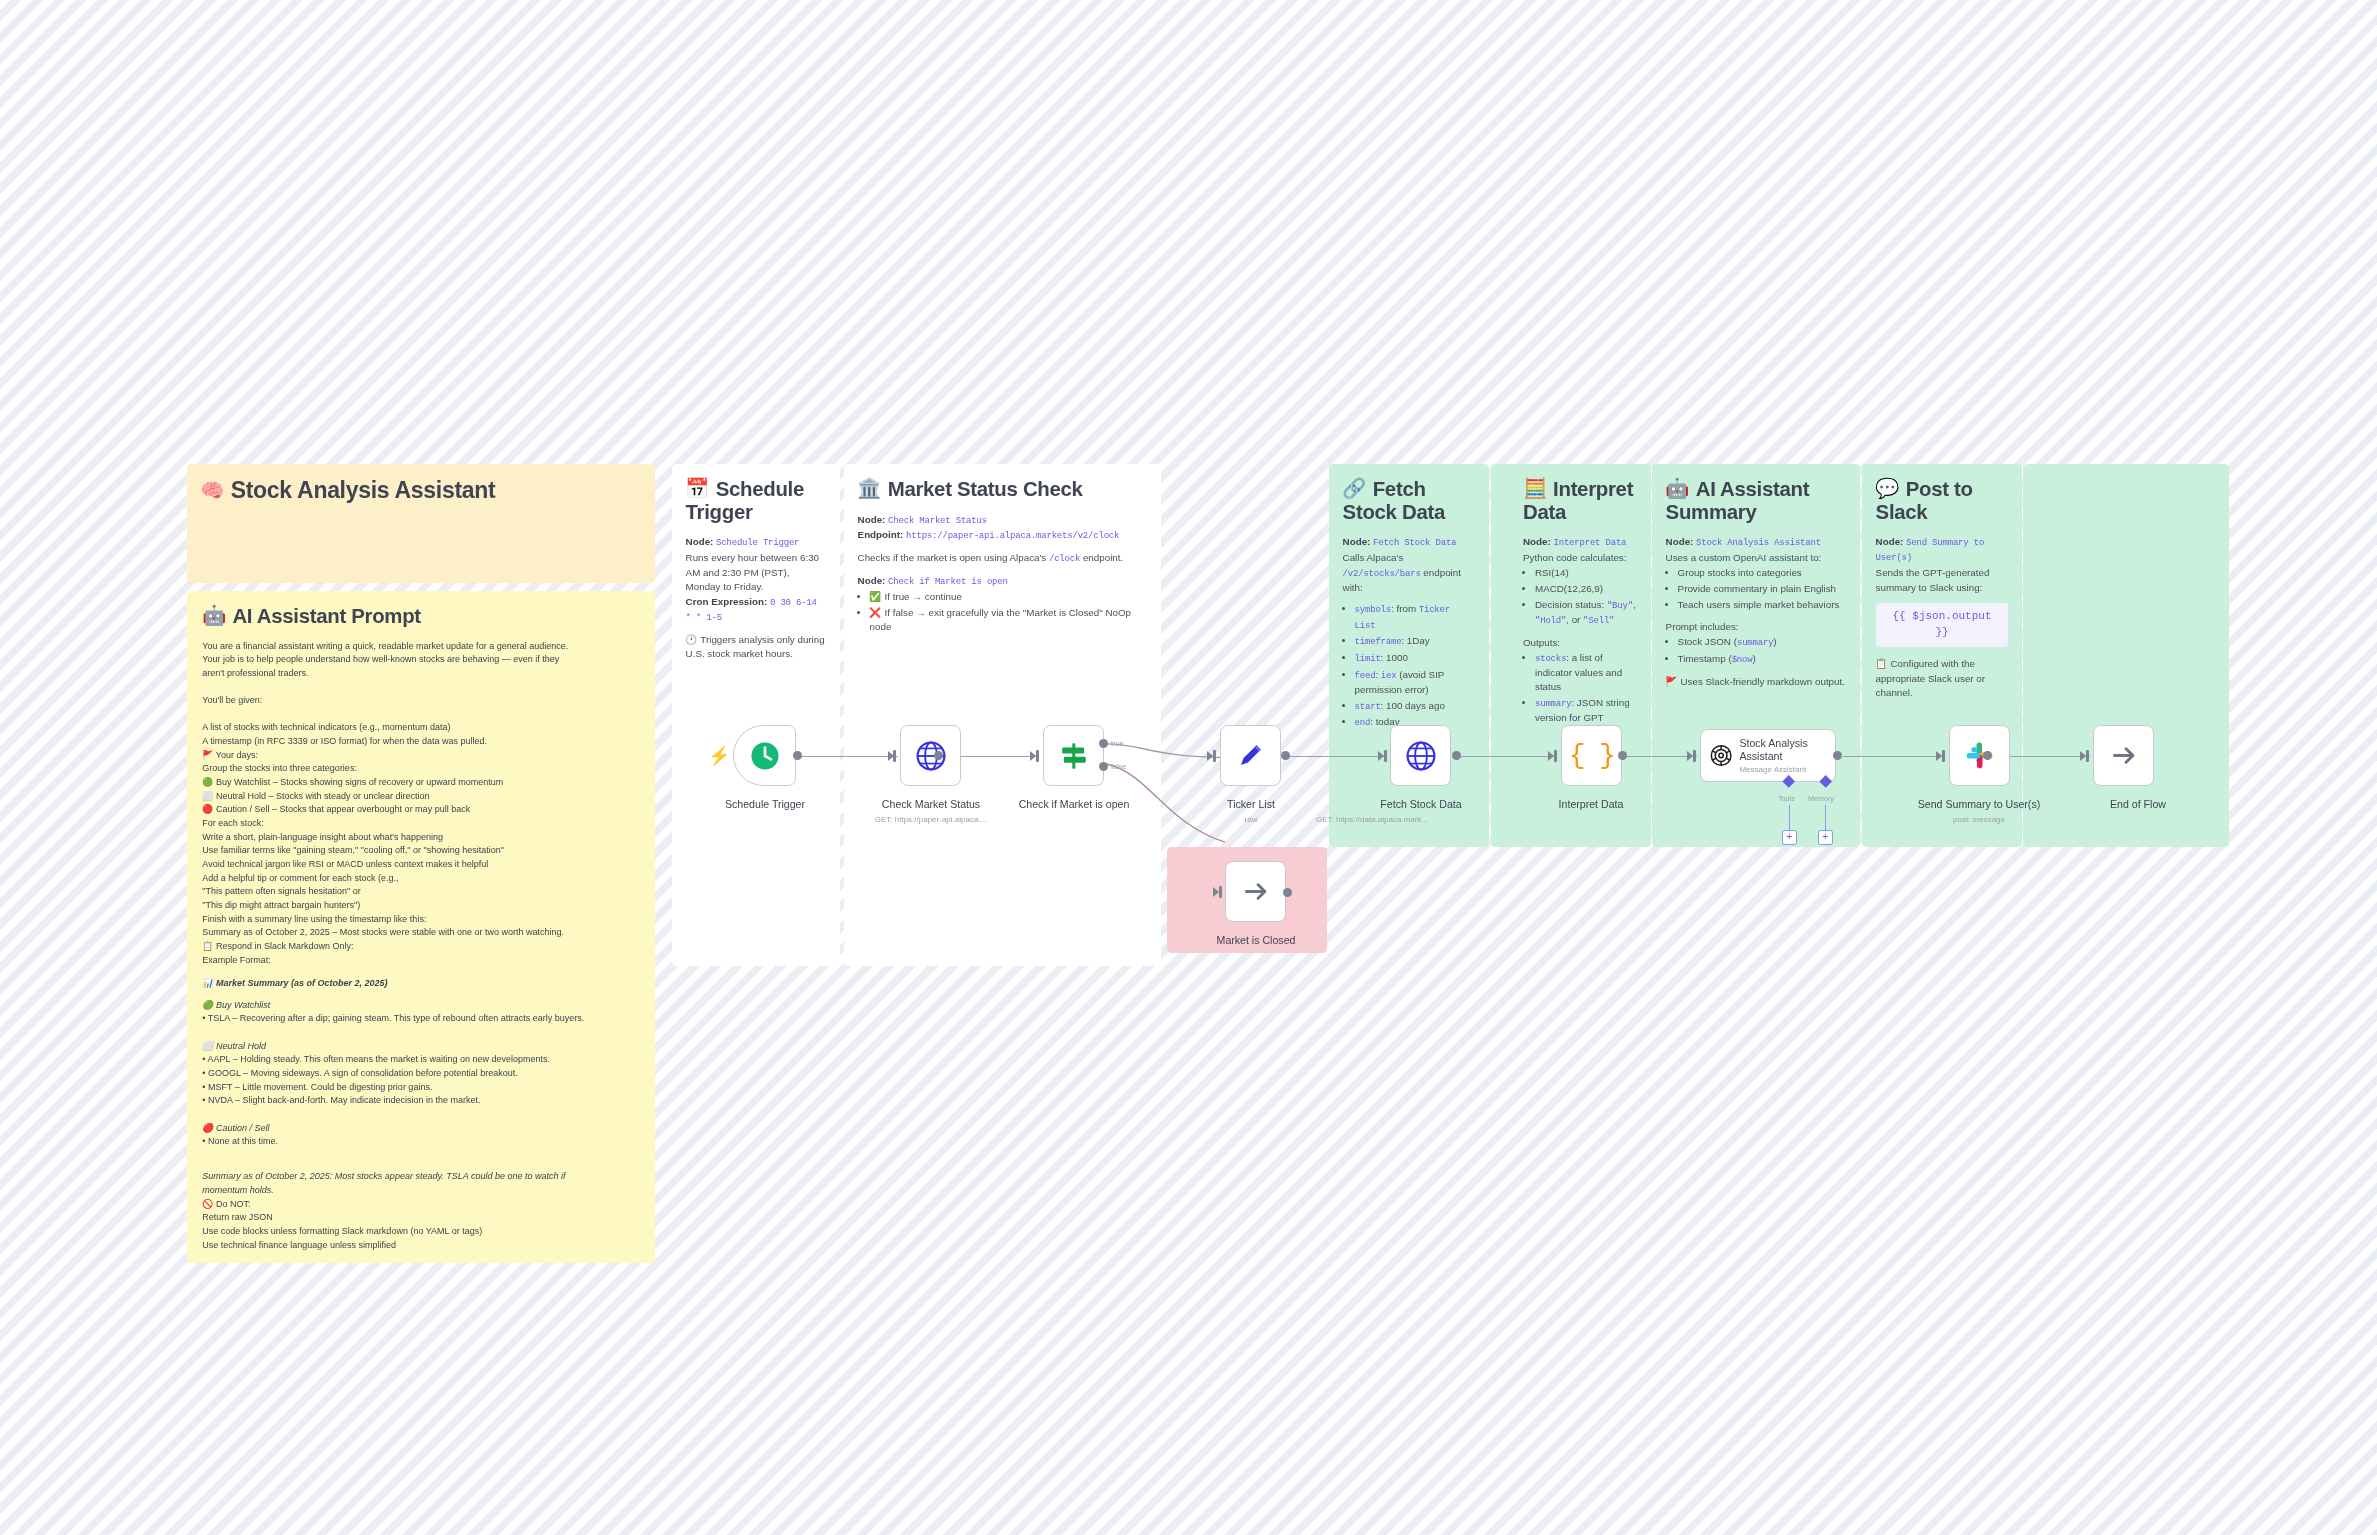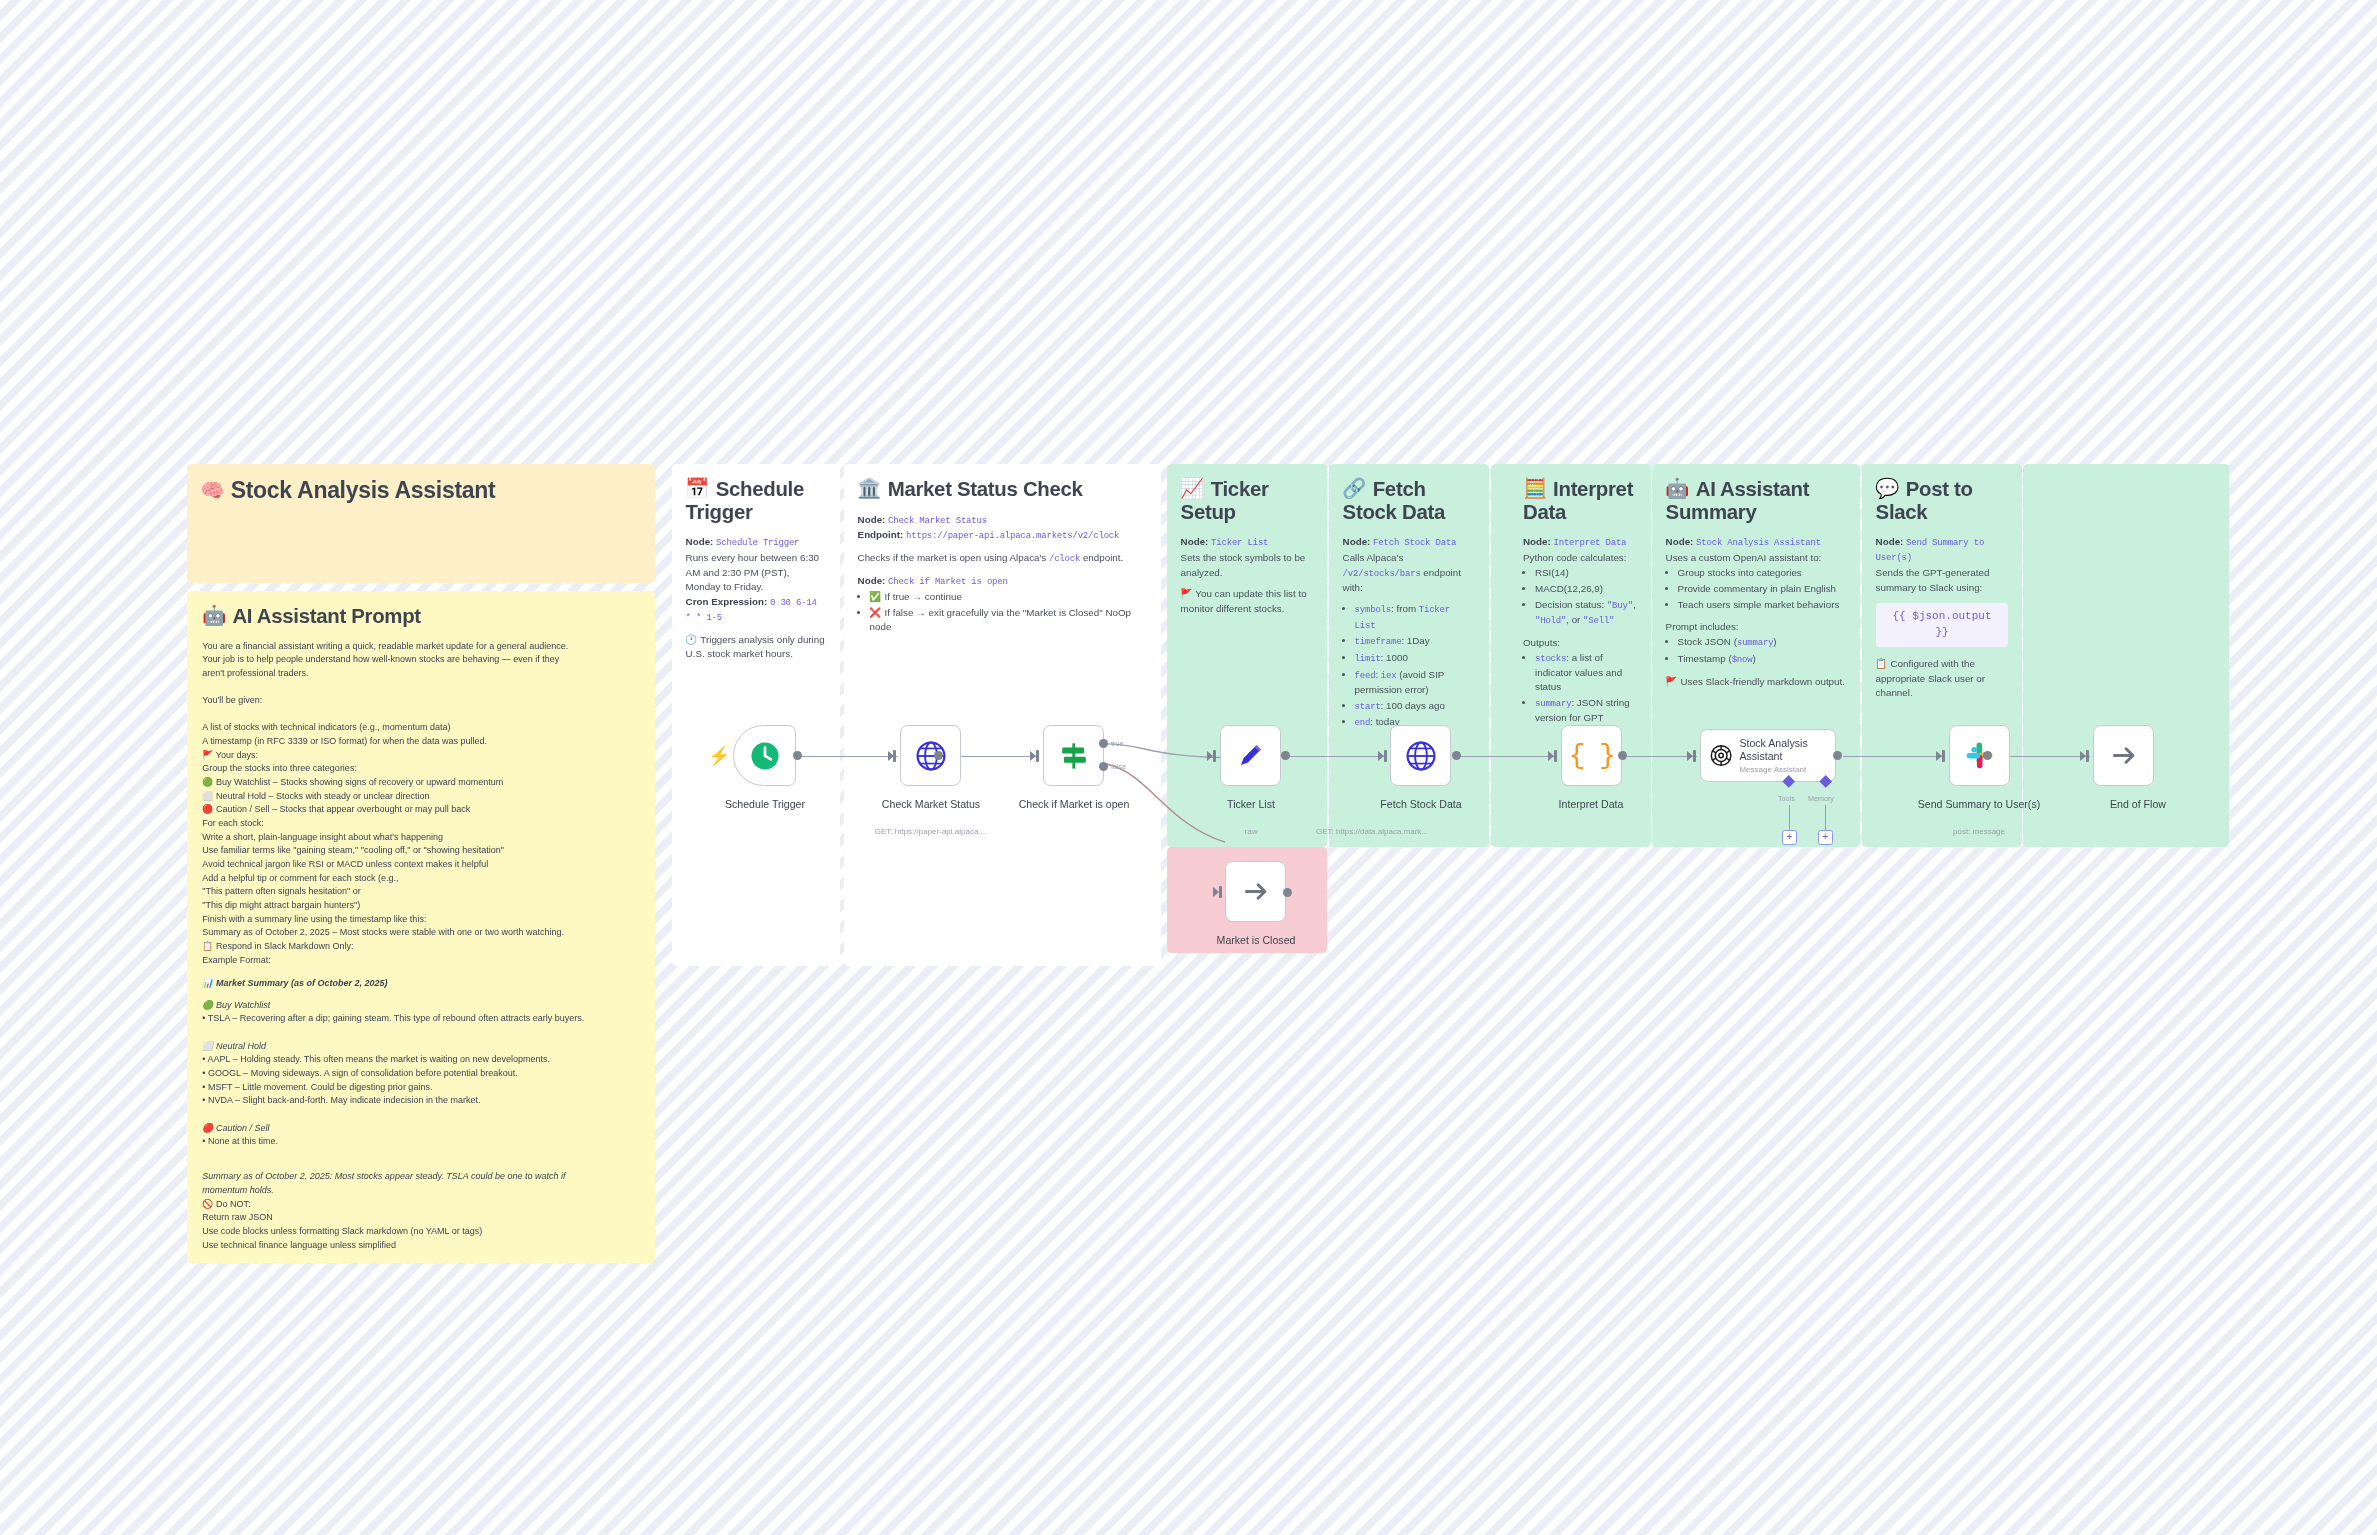--- a/index.html
+++ b/index.html
@@ -72,21 +72,21 @@
   .node.agent {
     width:136px; height:53px; border-radius:7.7px;
     justify-content:flex-start; padding:0 8.5px; gap:7.7px;
   }
   .node-label {
     position:absolute; text-align:center; font-size:10.6px; color:#3f4451;
     white-space:nowrap; transform:translateX(-50%);
   }
   .node-sub {
     position:absolute; text-align:center; font-size:8px; color:#9aa0ad;
-    white-space:nowrap; transform:translateX(-50%);margin-top:12px;
+    white-space:nowrap; transform:translateX(-50%);
   }
   .agent-title { font-size:10.6px; color:#3f4451; line-height:1.18; }
   .agent-sub { font-size:8px; color:#9aa0ad; margin-top:2.6px; }
 
   .port { position:absolute; width:9.4px; height:9.4px; border-radius:50%; background:#7d8492; }
   .arrow-in {
     position:absolute; width:0; height:0;
     border-top:5.1px solid transparent; border-bottom:5.1px solid transparent;
     border-left:6.8px solid #7d8492;
   }
@@ -197,31 +197,20 @@
       <p><span>Checks if the market is open using Alpaca's </span><span class="mono">/clock</span><span> endpoint.</span></p>
       <p class="tight"><span class="bold">Node:</span>
         <span class="mono">Check if Market is open</span></p>
       <ul>
         <li>✅ If true → continue</li>
         <li>❌ If false → exit gracefully via the "Market is Closed" NoOp node</li>
       </ul>
     </div>
   </div>
 
-  <div class="sticky green" style="left:1167px; top:464px; width:160px; height:383px;">
-    <span class="st-title sm">
-      <span class="emo">📈</span><span>Ticker Setup</span>
-    </span>
-    <div class="st-body">
-      <p class="tight"><span class="bold">Node:</span>
-        <span class="mono">Ticker List</span></p>
-      <p>Sets the stock symbols to be analyzed.</p>
-      <p>🚩 You can update this list to monitor different stocks.</p>
-    </div>
-  </div>
 
   <div class="sticky green" style="left:1329px; top:464px; width:160px; height:383px;">
     <span class="st-title sm">
       <span class="emo">🔗</span><span>Fetch Stock Data</span>
     </span>
     <div class="st-body">
       <p class="tight"><span class="bold">Node:</span>
         <span class="mono">Fetch Stock Data</span></p>
       <p><span>Calls Alpaca's </span><span class="mono">/v2/stocks/bars</span><span> endpoint with:</span></p>
       <ul id="fetch-params">

